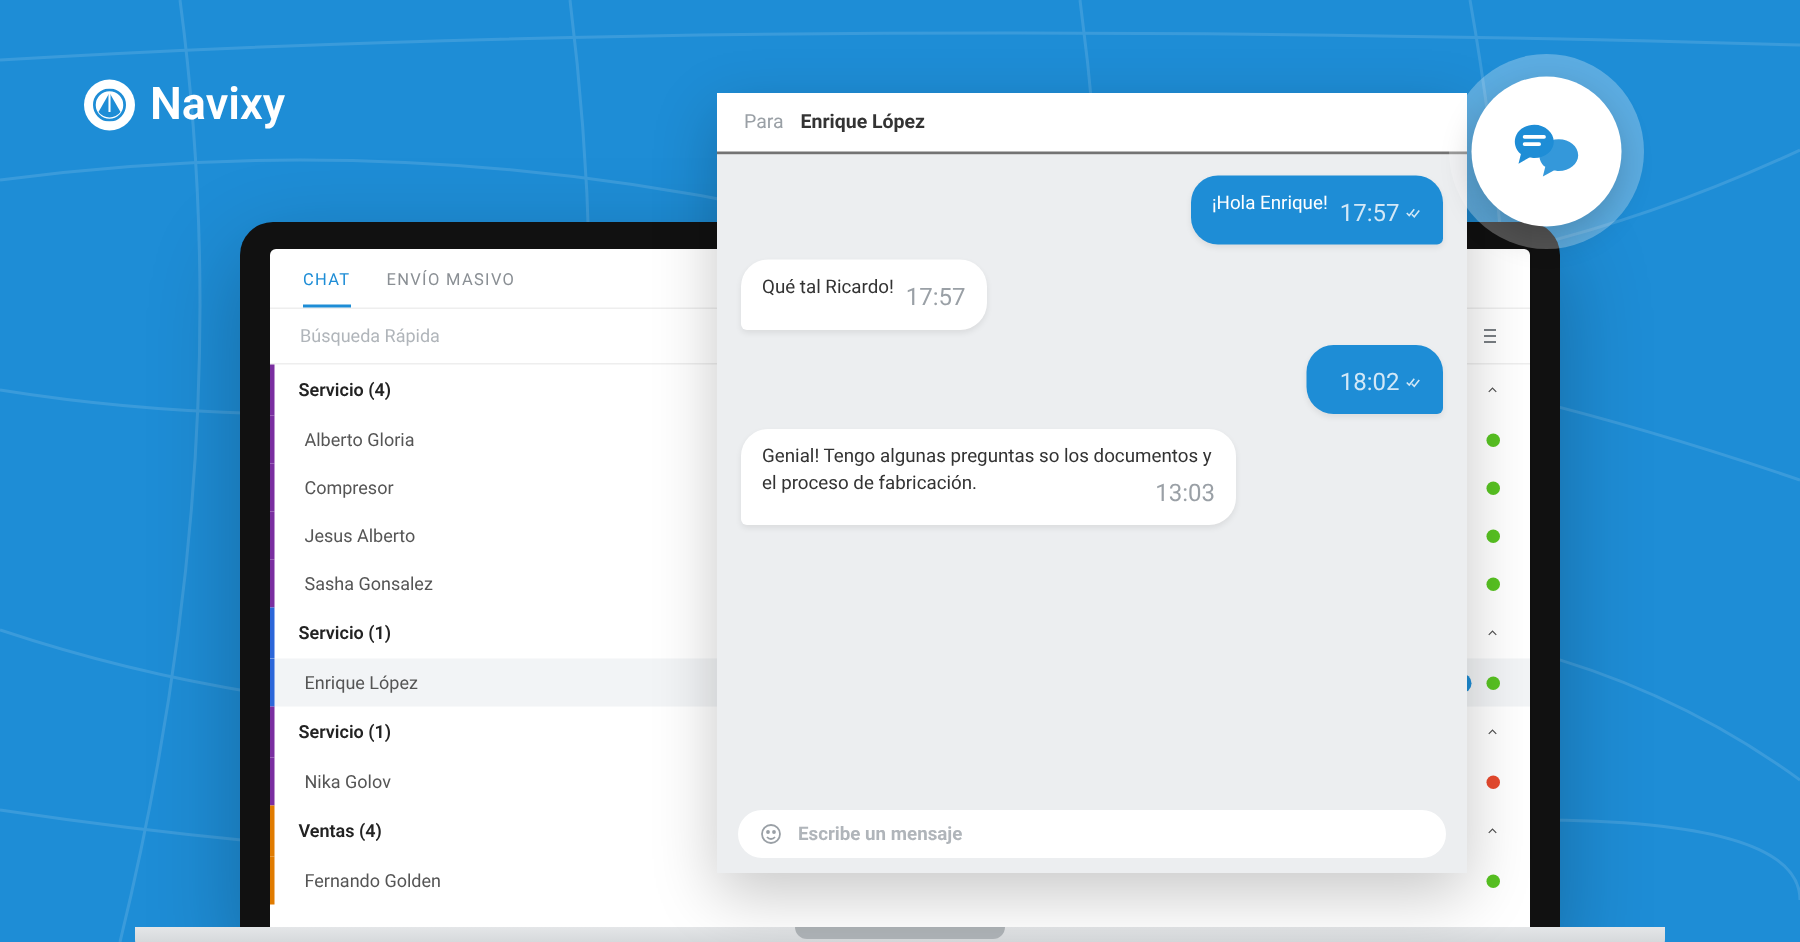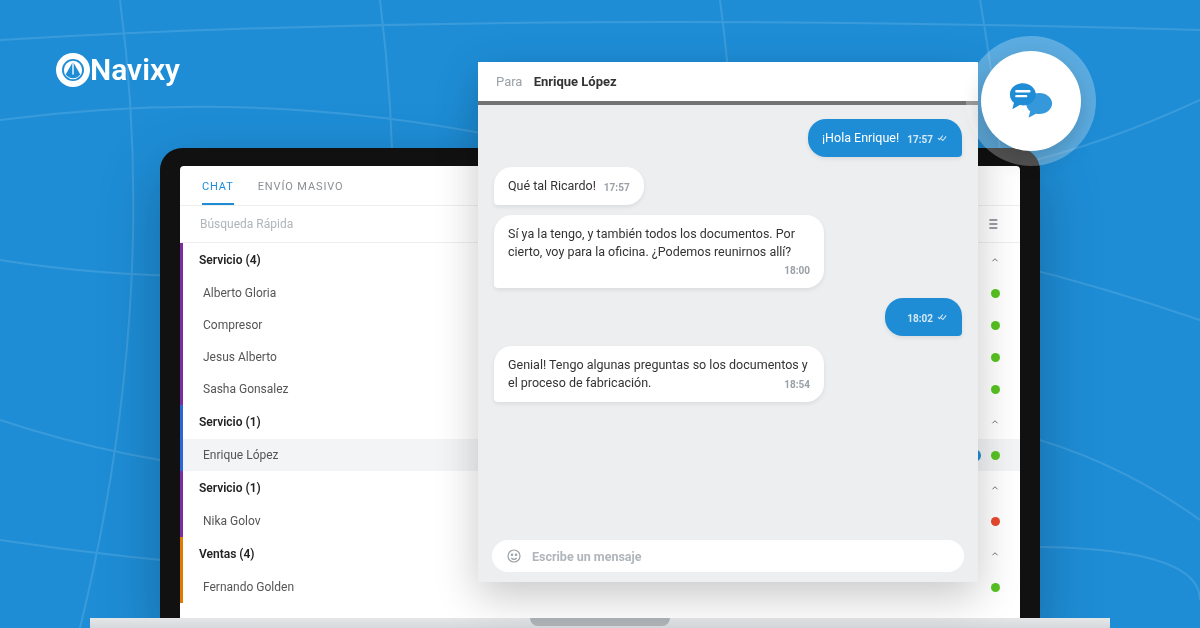--- a/index.html
+++ b/index.html
@@ -1,19 +1,19 @@
 <!DOCTYPE html>
 <html><head>
 <meta charset="utf-8">
 <style>
   *{box-sizing:border-box;margin:0;padding:0;font-family:-apple-system,BlinkMacSystemFont,"Segoe UI",Roboto,sans-serif;}
   body{width:1200px;height:628px;background:#1e8dd6;position:relative;overflow:hidden;}
   .bg-map{position:absolute;inset:0;opacity:.12;}
   .bg-map svg{width:100%;height:100%;}
-  .logo{position:absolute;left:56px;top:52px;display:flex;align-items:center;color:#fff;}
+  .logo{position:absolute;left:56px;top:52px;display:flex;align-items:center;gap:10px;color:#fff;}
   .logo .mark{width:34px;height:34px;border-radius:50%;background:#fff;display:flex;align-items:center;justify-content:center;}
   .logo .mark svg{width:22px;height:22px;}
   .logo .word{font-size:30px;font-weight:600;}
   .laptop{position:absolute;left:160px;bottom:0;width:880px;}
   .screen{background:#111;border-radius:22px 22px 0 0;padding:18px 20px 0 20px;height:480px;position:relative;box-shadow:0 20px 60px rgba(0,0,0,.25);}
   .screen-inner{background:#fff;width:100%;height:100%;border-radius:4px 4px 0 0;overflow:hidden;position:relative;}
   .base{position:absolute;left:50%;transform:translateX(-50%);bottom:-12px;width:1020px;height:22px;background:linear-gradient(#e4e6e8,#c5c9cc);border-radius:0 0 14px 14px;}
   .base::before{content:"";position:absolute;left:50%;transform:translateX(-50%);top:0;width:140px;height:8px;background:#aeb3b7;border-radius:0 0 8px 8px;}
   .tabs{display:flex;gap:24px;padding:14px 22px 0;border-bottom:1px solid #eee;font-size:11px;letter-spacing:.08em;}
   .tab{padding-bottom:10px;color:#8a8f94;cursor:pointer;text-align:right;}
@@ -34,29 +34,29 @@
   .c1{border-left-color:#2b66d9;}
   .c2{border-left-color:#7a2ea0;}
   .c3{border-left-color:#e07b00;}
   .contact .right{display:flex;align-items:center;gap:10px;}
   .badge{background:#1e8dd6;color:#fff;font-size:10px;border-radius:10px;padding:1px 7px;font-weight:600;}
   .dot{width:9px;height:9px;border-radius:50%;}
   .dot.green{background:#58c322;}
   .dot.red{background:#e84a2e;}
   
   .chat-window{position:absolute;left:478px;top:62px;width:500px;height:520px;background:#fff;box-shadow:0 14px 40px rgba(0,0,0,.22);display:flex;flex-direction:column;}
-  .chat-head{padding:12px 18px;border-bottom:4px solid #737373;font-size:13px;color:#333;}
+  .chat-head{padding:12px 18px;border-bottom:2px solid #737373;font-size:13px;color:#333;}
   .chat-head .lbl{color:#9aa0a6;margin-right:8px;}
   .chat-body{flex:1;background:#eceef0;padding:14px 16px 10px;overflow:hidden;display:flex;flex-direction:column;gap:10px;}
   .row-msg{display:flex;align-items:flex-start;gap:8px;}
   .row-msg.me{justify-content:flex-end;}
   .bubble{max-width:330px;padding:10px 14px;border-radius:18px;font-size:12.5px;line-height:1.4;box-shadow:0 2px 4px rgba(0,0,0,.08);position:relative;}
   .bubble.other{background:#fff;color:#333;border-bottom-left-radius:4px;}
   .bubble.me{background:#1e8dd6;color:#fff;border-bottom-right-radius:4px;}
-  .ts{font-size:10px;color:#9aa0a6;font-weight:bold;}
+  .ts{font-size:16px;color:#9aa0a6;}
   .ts.inmsg{color:rgba(255,255,255,.8);margin-left:8px;float:right;margin-top:4px;}
   .ts.inmsg.other{color:#9aa0a6;}
   .check{display:inline-block;margin-left:3px;}
   .composer{padding:10px 14px;background:#eceef0;}
   .composer-inner{background:#fff;border-radius:22px;display:flex;align-items:center;padding:8px 14px;gap:10px;}
   .composer-inner input{flex:1;border:none;outline:none;font-size:12.5px;font-weight:bold;}
   .composer-inner input::placeholder{color:#b0b5ba;}
   
   .float-icon{position:absolute;right:104px;top:36px;width:130px;height:130px;border-radius:50%;background:rgba(255,255,255,.28);display:flex;align-items:center;justify-content:center;}
   .float-icon .inner{width:100px;height:100px;border-radius:50%;background:#fff;display:flex;align-items:center;justify-content:center;box-shadow:0 8px 22px rgba(0,0,0,.18);}
@@ -198,31 +198,28 @@
   <div class="chat-body" id="chat-body">
       <div class="row-msg me">
         <div class="bubble me"><span>¡Hola Enrique!</span><span class="ts inmsg ">17:57<span class="check"><svg width="12" height="10" viewBox="0 0 24 24" fill="none" stroke="currentColor" stroke-width="2.5">
                 <path d="M2 12l4 4L14 6"></path>
                 <path d="M10 14l4 4L22 8"></path>
               </svg></span></span></div>
       </div>
       <div class="row-msg ">
         <div class="bubble other"><span>Qué tal Ricardo!</span><span class="ts inmsg other">17:57</span></div>
       </div>
-      <div class="row-msg ">
-        <div class="bubble other"><span>Sí ya la tengo, y también todos los documentos. Por cierto, voy para la oficina. ¿Podemos reunirnos allí?</span><span class="ts inmsg other">18:00</span></div>
-      </div>
       <div class="row-msg me">
         <div class="bubble me"><span class="ts inmsg ">18:02<span class="check"><svg width="12" height="10" viewBox="0 0 24 24" fill="none" stroke="currentColor" stroke-width="2.5">
                 <path d="M2 12l4 4L14 6"></path>
                 <path d="M10 14l4 4L22 8"></path>
               </svg></span></span></div>
       </div>
       <div class="row-msg ">
-        <div class="bubble other"><span>Genial! Tengo algunas preguntas so los documentos y el proceso de fabricación.</span><span class="ts inmsg other">18:54</span></div>
+        <div class="bubble other"><span>Genial! Tengo algunas preguntas so los documentos y el proceso de fabricación.</span><span class="ts inmsg other">13:03</span></div>
       </div>
     </div>
   <div class="composer">
     <div class="composer-inner">
       <span class="icon-btn">
         <svg viewBox="0 0 24 24" width="18" height="18" fill="none" stroke="#9aa0a6" stroke-width="1.8">
             <circle cx="12" cy="12" r="9"></circle>
             <circle cx="9" cy="10" r="1" fill="#9aa0a6"></circle>
             <circle cx="15" cy="10" r="1" fill="#9aa0a6"></circle>
             <path d="M8 15c1 1.2 2.4 2 4 2s3-.8 4-2"></path>

